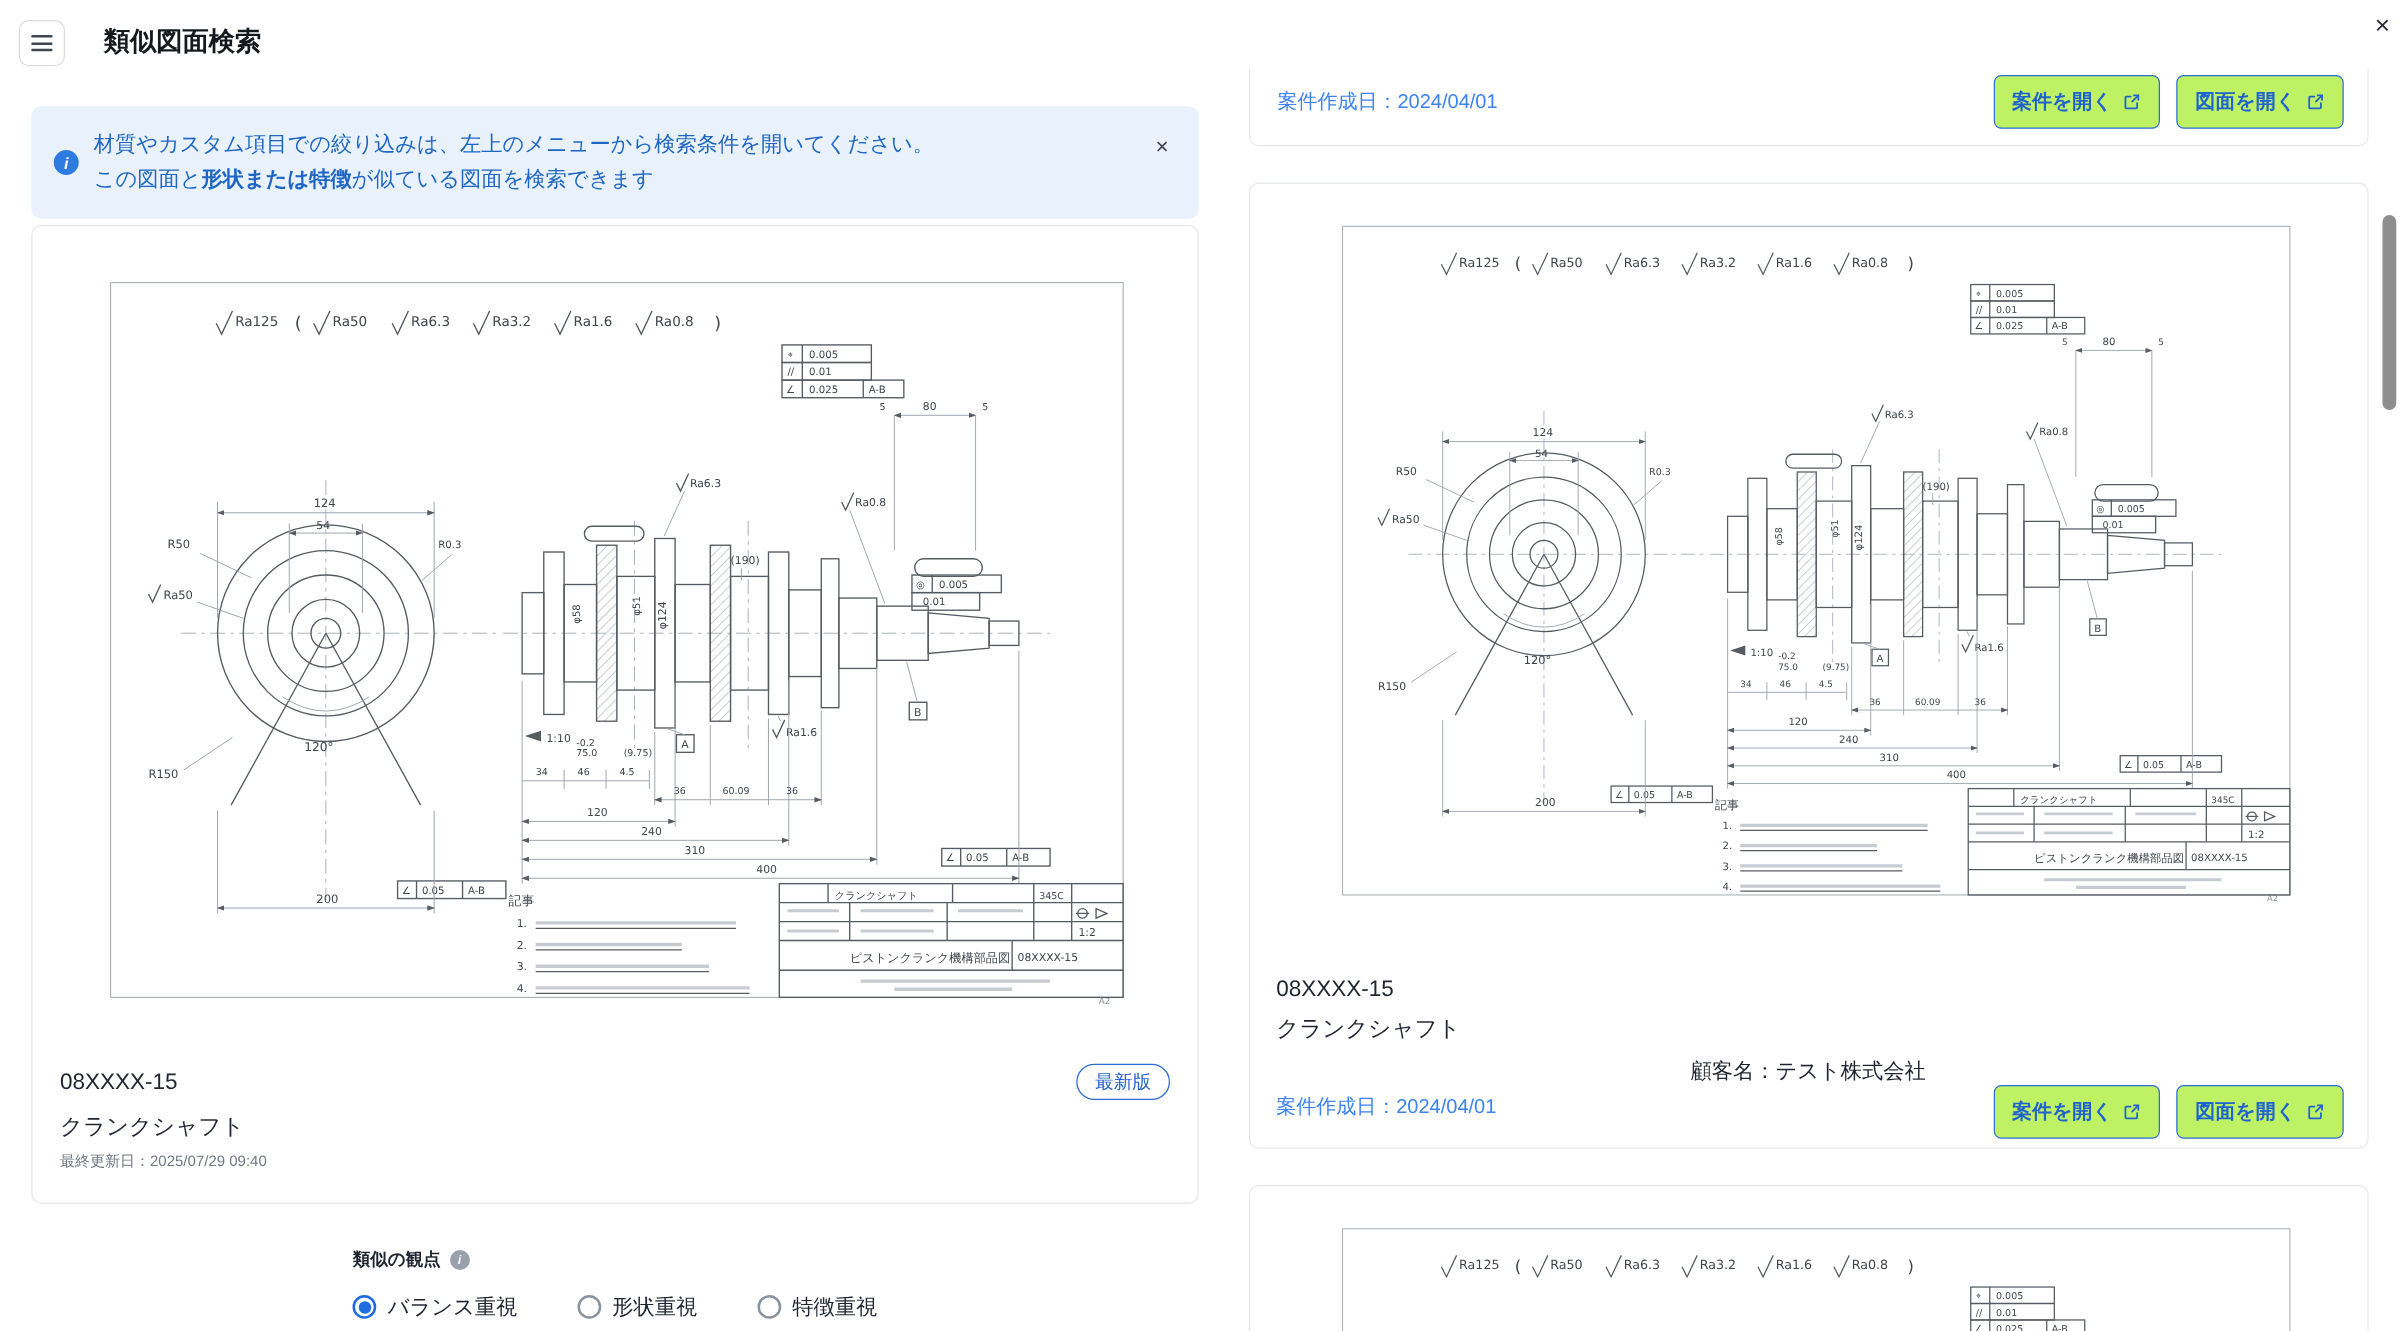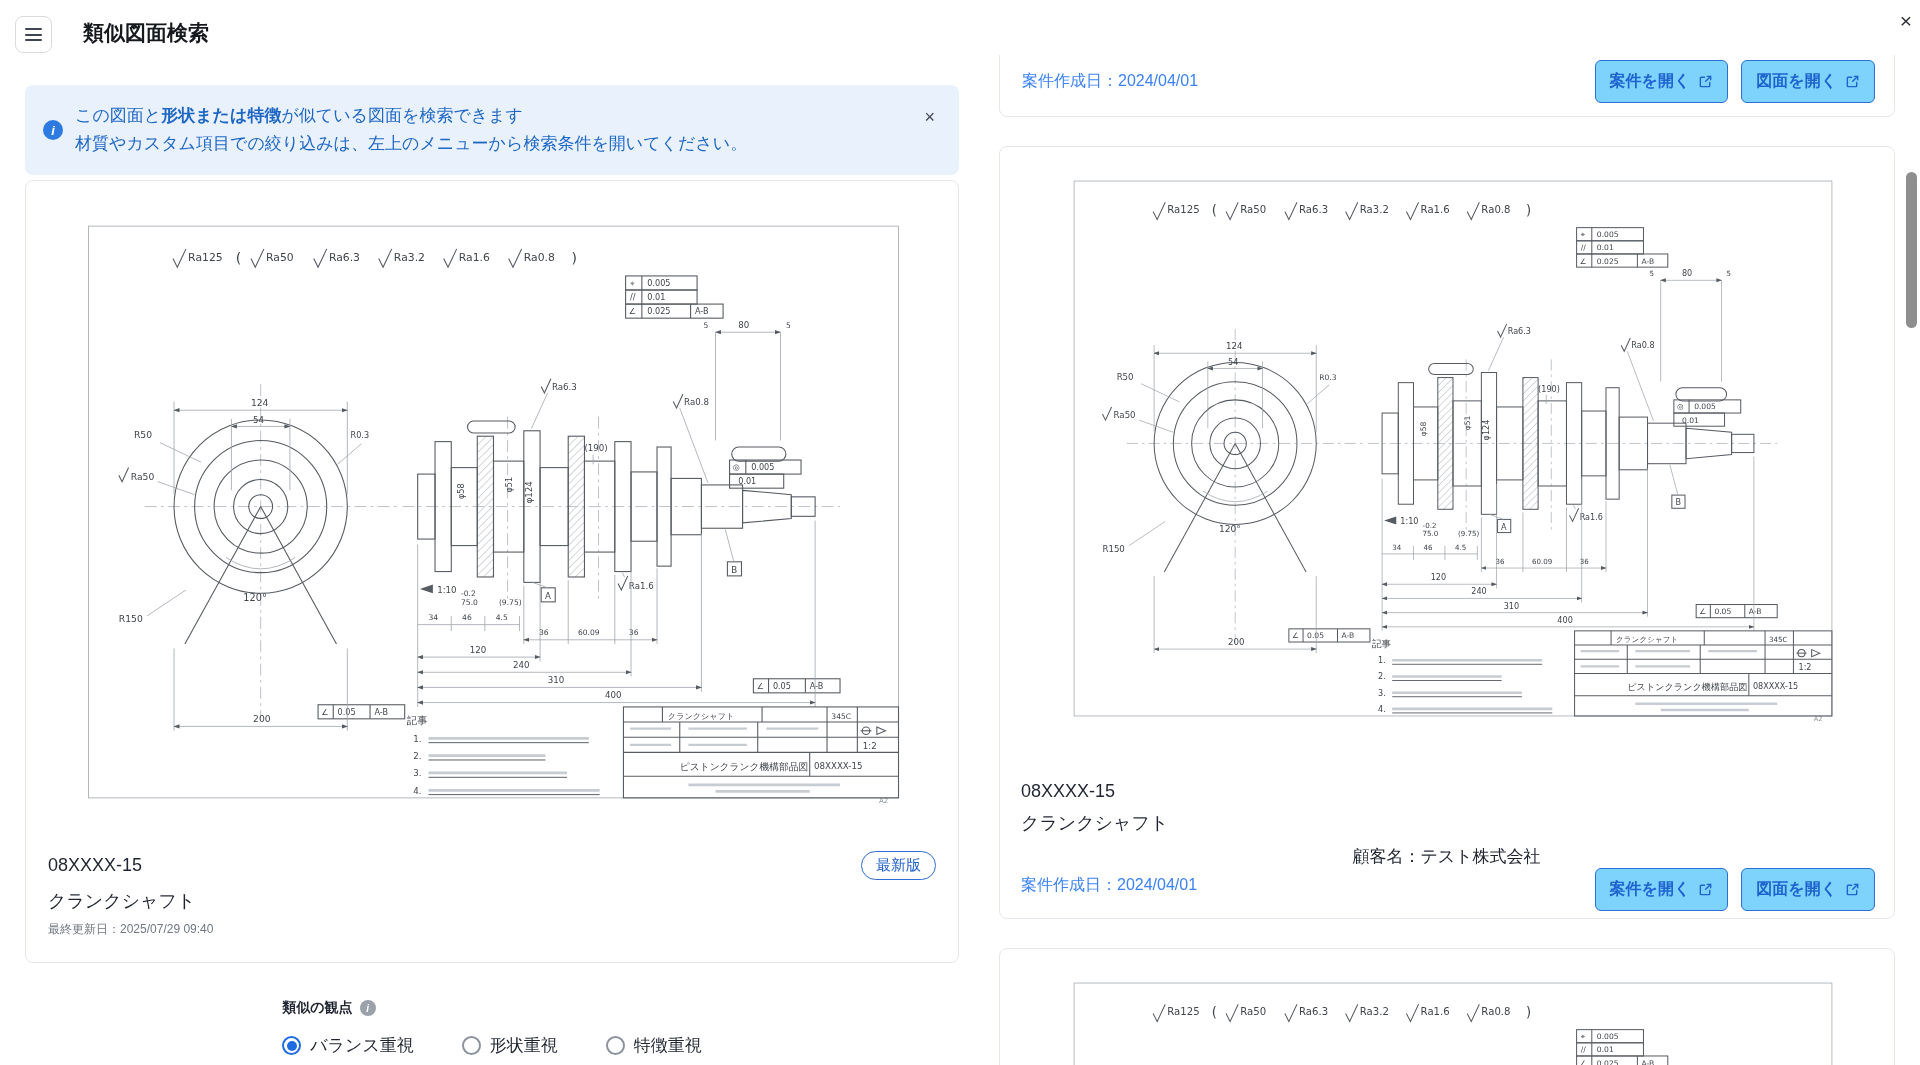--- a/index.html
+++ b/index.html
@@ -44,21 +44,21 @@
   .radio.checked{border-color:#1f6be0;}
   .radio.checked::after{content:"";position:absolute;inset:2.5px;background:#1f6be0;border-radius:50%;}
 
   
   .results{position:absolute;left:999px;top:55px;width:896px;height:1010px;overflow:hidden;}
   .result-card{position:relative;margin-bottom:29px;}
   .card-top{height:716px;margin-top:-654px;display:flex;flex-direction:column;justify-content:flex-end;}
   .card-bottom-row{display:flex;justify-content:space-between;align-items:center;padding:0 19px 13px 22px;}
   .created,.res-created{font-size:16px;color:#3b82f6;}
   .btn-row{display:flex;gap:13px;}
-  .open-btn{display:flex;align-items:center;gap:8px;border:1px solid #2e6fd6;color:#1f63cf;background:#7dd3fc;border-radius:6px;font-size:16px;font-weight:600;padding:10px 14px;cursor:pointer;font-family:inherit;}
+  .open-btn{display:flex;align-items:center;gap:8px;border:1px solid #2e6fd6;color:#1f63cf;background:#bef264;border-radius:6px;font-size:16px;font-weight:600;padding:10px 14px;cursor:pointer;font-family:inherit;}
   .ext-icon{flex:none;}
   .card-main{height:773px;}
   .res-slot{margin:21px 56px 0 68px;height:561px;}
   .res-meta{padding:0 22px 0 21px;margin-top:52px;}
   .res-meta .part-no{font-size:18px;}
   .res-meta .part-name{font-size:18px;margin-top:9px;}
   .customer{font-size:17px;margin-top:10px;text-align:center;}
   .res-created{margin-top:7px;}
   .res-btns{position:absolute;right:19px;bottom:7px;}
   .card-peek{height:780px;}
@@ -86,22 +86,22 @@
   </button>
   <div class="page-title">類似図面検索</div>
 </div>
 <button class="top-close">×</button>
 
 <div class="left-col">
 
   <div class="banner">
     <span class="info-icon">i</span>
     <div class="banner-text">
+      <div class="banner-line">材質やカスタム項目での絞り込みは、左上のメニューから検索条件を開いてください。</div>
       <div class="banner-line"><span>この図面と</span><b>形状または特徴</b><span>が似ている図面を検索できます</span></div>
-      <div class="banner-line">材質やカスタム項目での絞り込みは、左上のメニューから検索条件を開いてください。</div>
     </div>
     <button class="banner-close">×</button>
   </div>
 
   <section class="card source-card">
     <div class="drawing-slot src-slot">
 
       <svg class="tsvg" id="drawing-master" viewBox="0 0 760 540" preserveAspectRatio="xMidYMid meet">
         <defs>
           <marker id="ar" viewBox="0 0 10 10" refX="9" refY="5" markerWidth="8" markerHeight="8" orient="auto-start-reverse">

